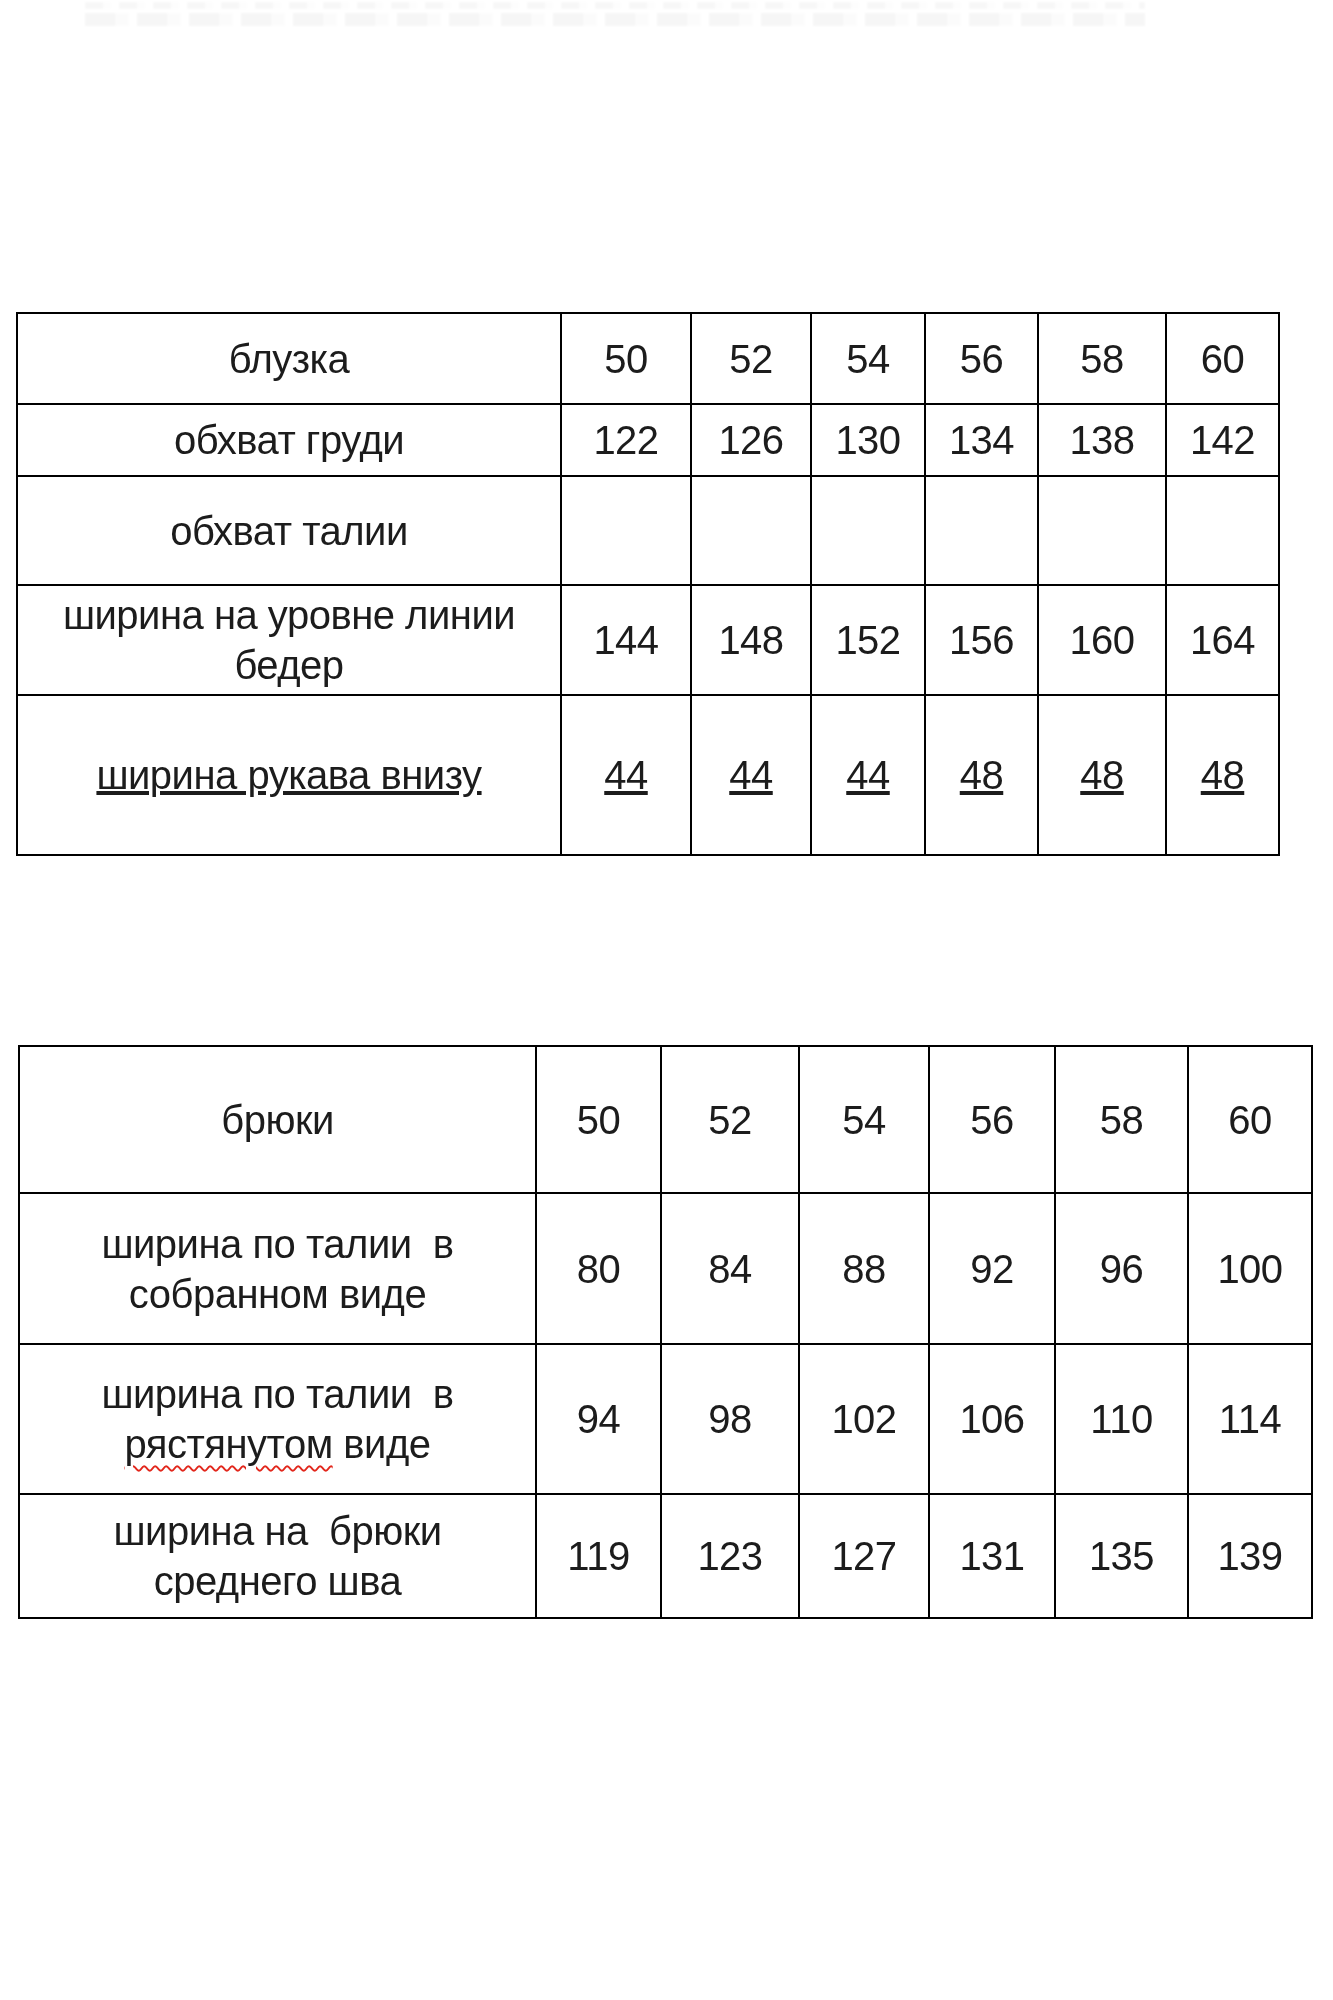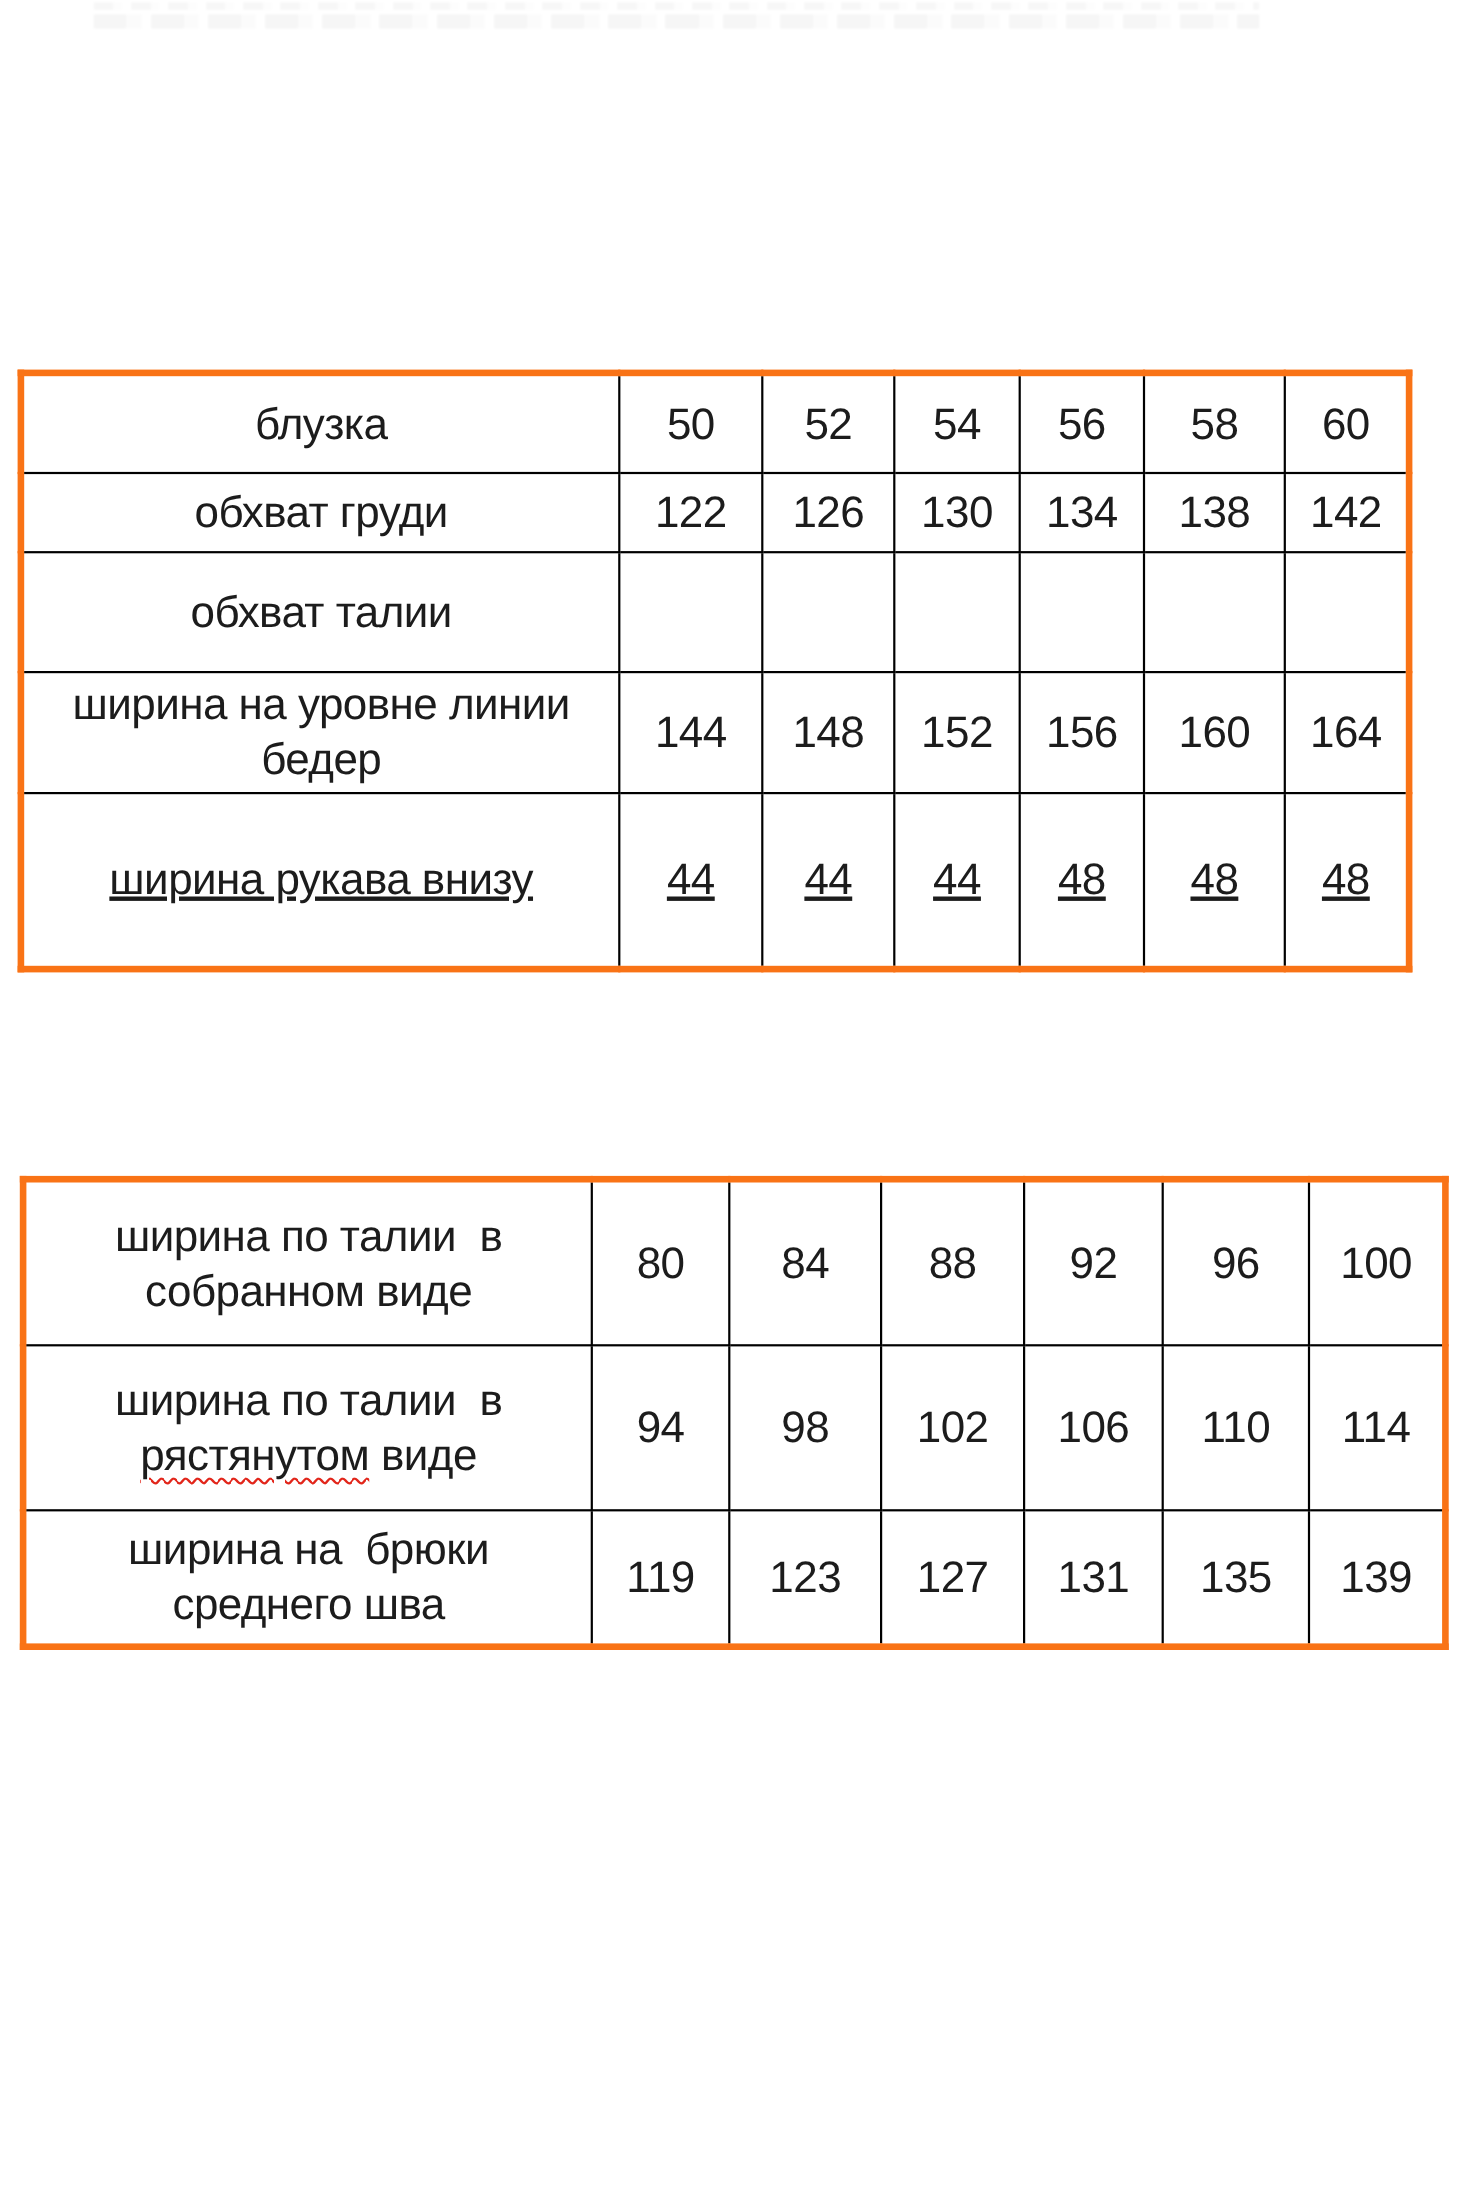--- a/index.html
+++ b/index.html
@@ -44,22 +44,21 @@
     height: 13px;
     background: repeating-linear-gradient(90deg,
       rgba(0,0,0,0.07) 0 30px, rgba(0,0,0,0.03) 30px 44px,
       rgba(0,0,0,0.00) 44px 52px);
   }
 
   table.size-table {
     position: absolute;
     border-collapse: collapse;
     table-layout: fixed;
-    border: 6px solid #f97316;
-    margin-top: 24px;
+    border: 2px solid #f97316;
   }
   table.size-table td {
     border: 2px solid #000000;
     text-align: center;
     vertical-align: middle;
     font-size: 40px;
     letter-spacing: -0.5px;
     line-height: 1.25;
     padding: 0 6px;
     overflow: hidden;
@@ -160,20 +159,29 @@
   <colgroup>
     <col style="width:517px">
       <col style="width:125px">
       <col style="width:138px">
     <col style="width:130px">
       <col style="width:126px">
       <col style="width:133px">
       <col style="width:124px">
   </colgroup>
   <tbody>
+    <tr class="r-header">
+      <td>брюки</td>
+      <td>50</td>
+      <td>52</td>
+      <td>54</td>
+      <td>56</td>
+      <td>58</td>
+      <td>60</td>
+    </tr>
     <tr class="r-gathered">
       <td>
           <span class="lbl-line">ширина по талии  в</span>
           <span class="lbl-line">собранном виде</span>
         </td>
       <td>80</td>
       <td>84</td>
       <td>88</td>
       <td>92</td>
       <td>96</td>

